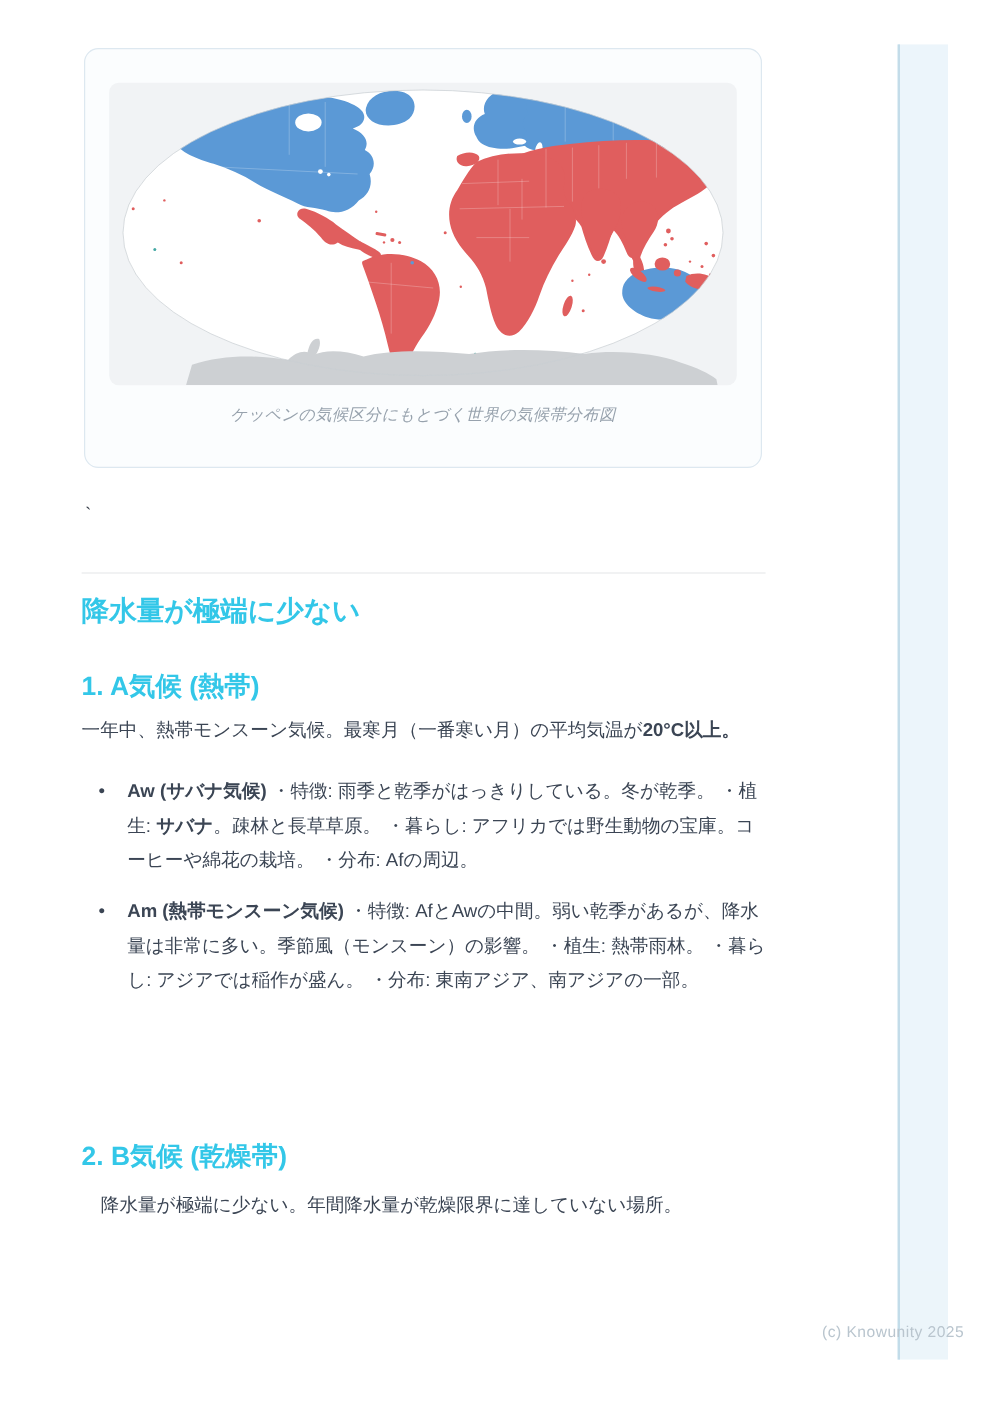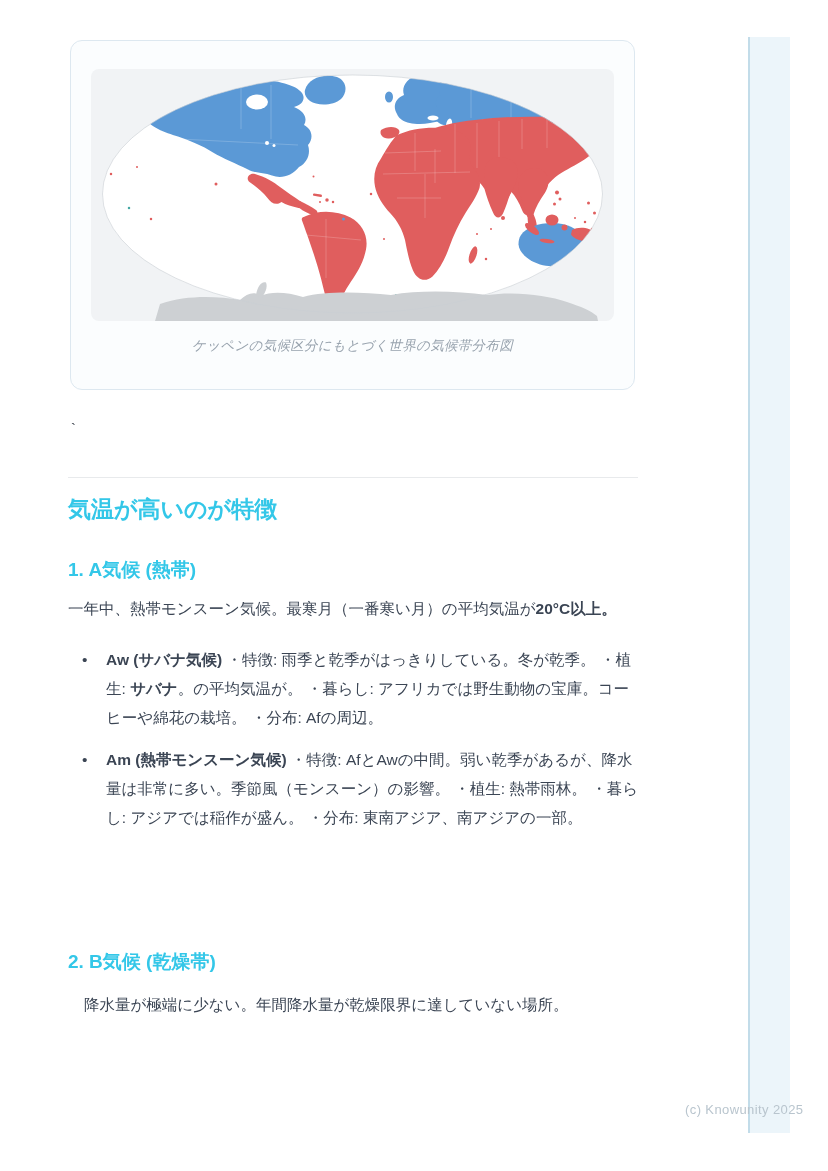--- a/index.html
+++ b/index.html
@@ -20,21 +20,21 @@
   .caption{position:absolute;left:0;right:0;top:296px;text-align:center;font-style:italic;
            color:var(--muted);font-size:13.5px;letter-spacing:.3px;}
 
   .stray{position:absolute;left:71px;top:420px;font-size:15px;color:#333a45;}
 
   .divider{position:absolute;left:68px;top:477px;width:570px;border:none;margin:0;
            border-top:1px solid var(--divider);}
 
   h2.main{position:absolute;left:68px;top:496px;margin:0;font-size:23px;line-height:1.2;
           font-weight:700;color:var(--accent);}
-  h3.sub{position:absolute;left:68px;margin:0;font-size:19px;line-height:1.25;
+  h3.sub{position:absolute;left:68px;margin:0;font-size:22px;line-height:1.25;
          font-weight:700;color:var(--accent);}
   h3.sub-a{top:558px;} h3.sub-b{top:950px;}
 
   .body-text{font-size:15.5px;line-height:29px;color:var(--text);}
   p.para{position:absolute;left:68px;width:572px;margin:0;}
   p.para-a{top:594px;} p.para-b{top:990px;padding-left:16px;}
 
   ul.clist{position:absolute;left:68px;top:645px;width:572px;margin:0;padding:0;list-style:none;}
   ul.clist li{position:relative;padding-left:38px;margin-bottom:13px;}
   ul.clist li::before{content:"\2022";position:absolute;left:14px;top:0;color:var(--text);}
@@ -151,27 +151,27 @@
         <ellipse class="globe-outline" cx="523" cy="250" rx="500" ry="238"></ellipse>
       </svg>
     </div>
     <div class="caption">ケッペンの気候区分にもとづく世界の気候帯分布図</div>
   </div>
 
   <div class="stray">`</div>
 
   <hr class="divider">
 
-  <h2 class="main">気温が高いのが特徴</h2>
+  <h2 class="main">降水量が極端に少ない</h2>
 
   <h3 class="sub sub-a">1. A気候 (熱帯)</h3>
   <p class="para para-a body-text"><span>一年中、熱帯モンスーン気候。最寒月（一番寒い月）の平均気温が</span><span class="b">20°C以上。</span></p>
 
   <ul class="clist body-text">
-    <li><span class="b">Aw (サバナ気候)</span><span> ・特徴: 雨季と乾季がはっきりしている。冬が乾季。 ・植生: </span><span class="b">サバナ</span><span>。の平均気温が。 ・暮らし: アフリカでは野生動物の宝庫。コーヒーや綿花の栽培。 ・分布: Afの周辺。</span></li>
+    <li><span class="b">Aw (サバナ気候)</span><span> ・特徴: 雨季と乾季がはっきりしている。冬が乾季。 ・植生: </span><span class="b">サバナ</span><span>。疎林と長草草原。 ・暮らし: アフリカでは野生動物の宝庫。コーヒーや綿花の栽培。 ・分布: Afの周辺。</span></li>
     <li><span class="b">Am (熱帯モンスーン気候)</span><span> ・特徴: AfとAwの中間。弱い乾季があるが、降水量は非常に多い。季節風（モンスーン）の影響。 ・植生: 熱帯雨林。 ・暮らし: アジアでは稲作が盛ん。 ・分布: 東南アジア、南アジアの一部。</span></li>
   </ul>
 
   <h3 class="sub sub-b">2. B気候 (乾燥帯)</h3>
   <p class="para para-b body-text">降水量が極端に少ない。年間降水量が乾燥限界に達していない場所。</p>
 
 
   <div class="side-strip"></div>
   <div class="watermark">(c) Knowunity 2025</div>
 

